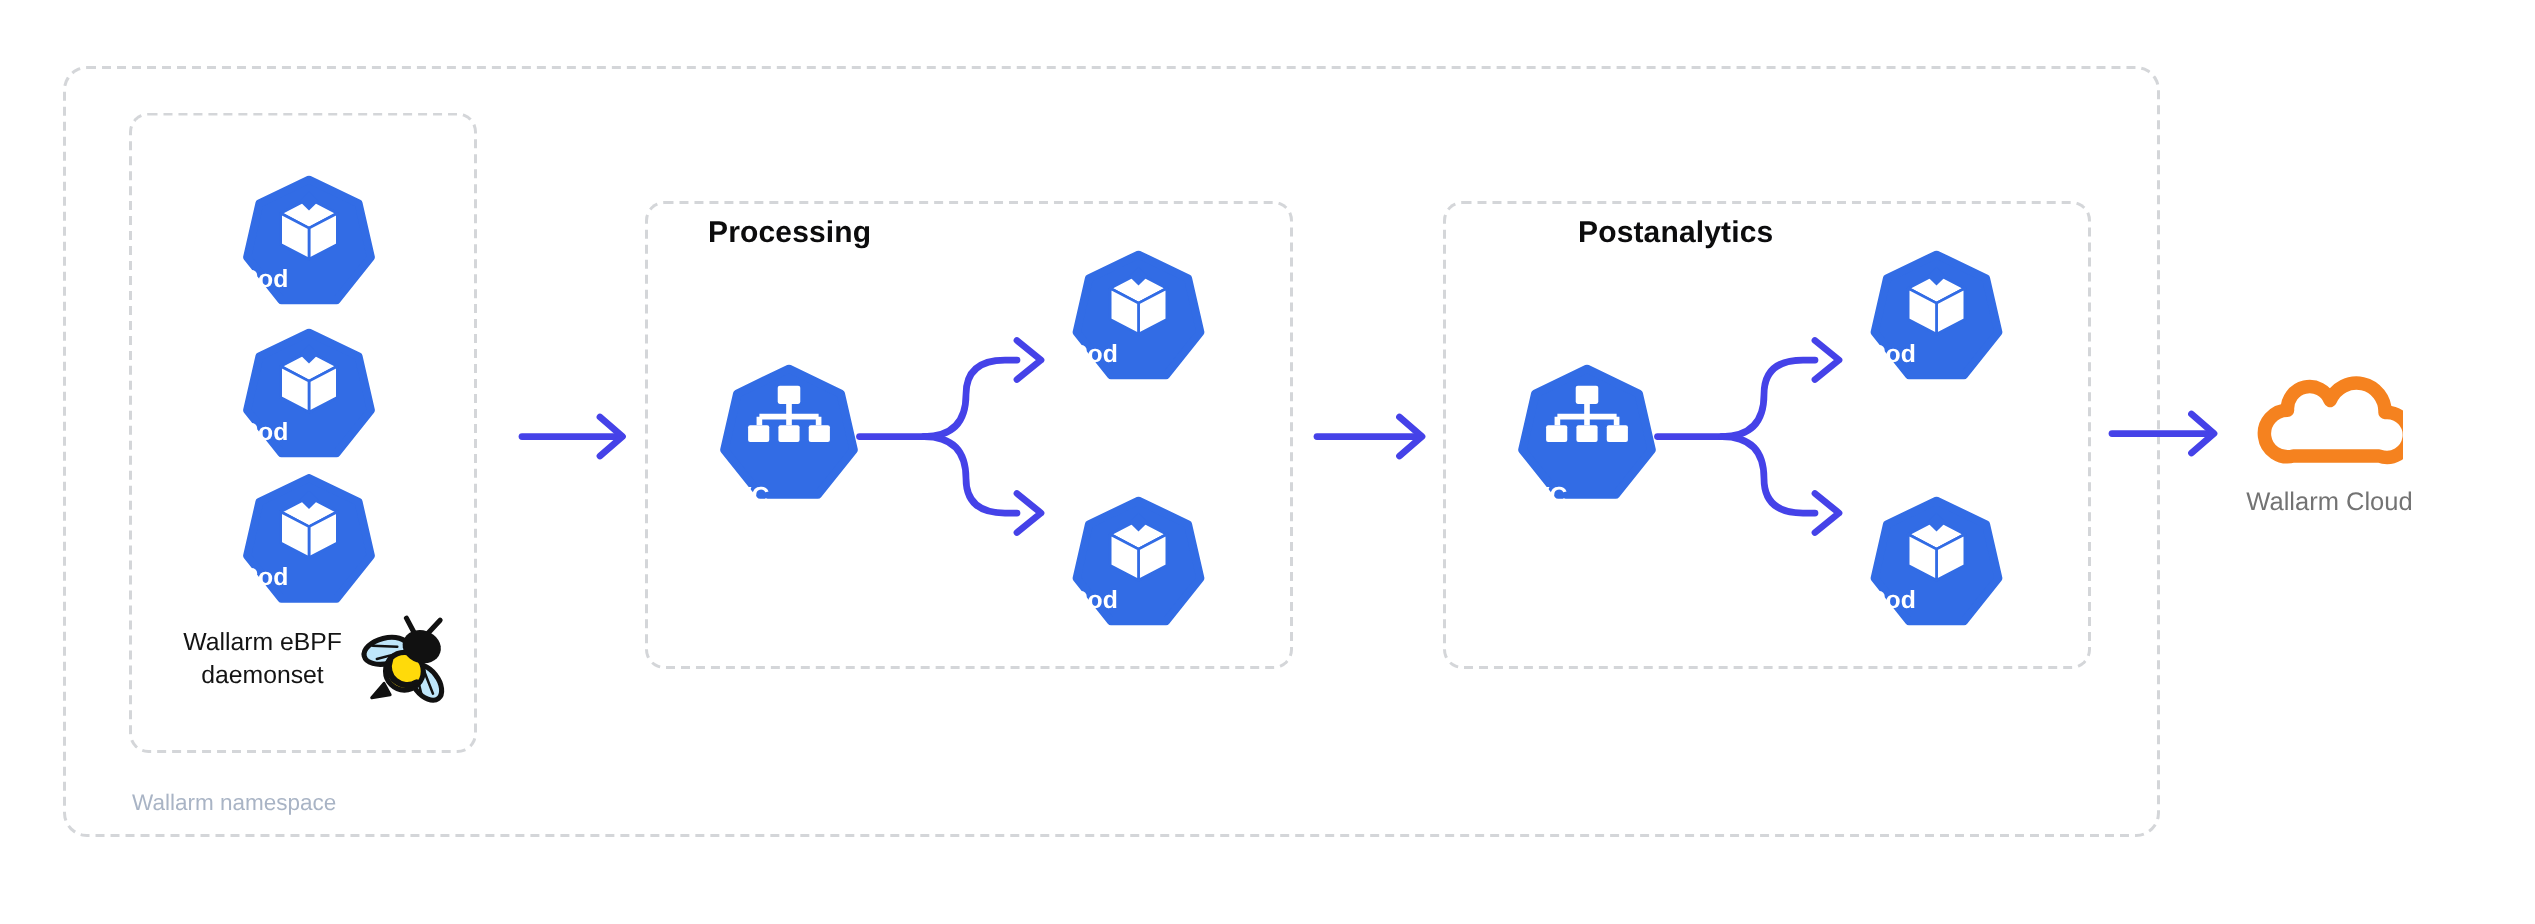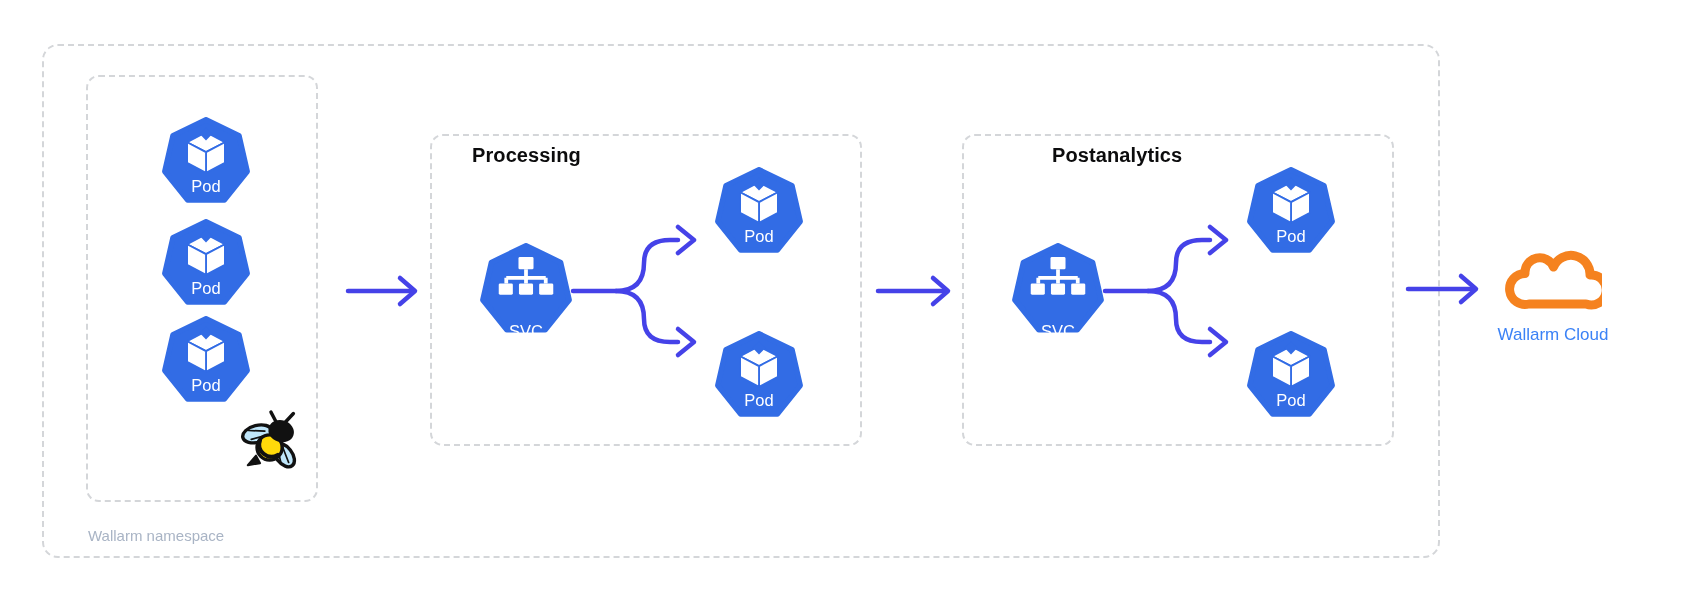--- a/index.html
+++ b/index.html
@@ -11,30 +11,30 @@
   .box-dashed{position:absolute;border:2px dashed var(--dash);background:transparent;}
   .outer-box{left:42px;top:44px;width:1394px;height:510px;border-radius:16px;}
   .ds-box{left:86px;top:75px;width:228px;height:423px;border-radius:13px;}
   .proc-box{left:430px;top:134px;width:428px;height:308px;border-radius:13px;}
   .post-box{left:962px;top:134px;width:428px;height:308px;border-radius:13px;}
   .section-title{position:absolute;font-size:20px;font-weight:bold;color:var(--title);letter-spacing:.1px;margin-left:26px;}
   .ns-label{position:absolute;left:88px;top:527px;font-size:15px;color:var(--ns-label);}
   .k8s-node{position:absolute;width:90px;height:90px;}
   .k8s-node.svc{width:94px;height:94px;}
   .k8s-node svg{position:absolute;left:0;top:0;width:100%;height:100%;}
-  .k8s-label{position:absolute;left:0;right:0;top:61px;text-align:center;color:#fff;
-    font-weight:normal;font-size:16.5px;line-height:1;}
+  .k8s-label{position:absolute;left:0;right:0;top:61px;text-align:left;color:#fff;
+    font-weight:bold;font-size:16.5px;line-height:1;}
   .k8s-node.svc .k8s-label{top:80px;}
   .ds-caption{position:absolute;left:100px;top:417px;width:150px;text-align:center;
     font-size:16.5px;line-height:1.35;color:#141414;}
   .bee{position:absolute;left:239px;top:406px;width:68px;height:68px;}
   .cloud-wrap{position:absolute;left:1502px;top:234px;width:100px;height:84px;}
   .cloud-path{stroke:var(--orange);fill:#fff;stroke-width:9;stroke-linejoin:round;stroke-linecap:round;}
   .cloud-label{position:absolute;left:1483px;top:325px;width:140px;text-align:center;
-    font-size:17px;color:#3b82f6;}
+    font-size:17px;color:#737373;}
   .flow-svg{position:absolute;left:0;top:0;width:1690px;height:616px;pointer-events:none;}
   .arrow-path{stroke:var(--arrow);stroke-width:4.5;fill:none;stroke-linecap:round;stroke-linejoin:round;}
 </style>
 </head>
 <body>
 
 <div id="canvas" style="--k8s-blue: #326CE5; --arrow: #4542E8; --dash: #d4d6d9; --orange: #F5821F; --ns-label: #a9b4c5; --title: #0c0c0d;">
 
   <div class="box-dashed outer-box"></div>
   <div class="ns-label">Wallarm namespace</div>
@@ -71,20 +71,24 @@
           <polygon points="50,17 71,28 50,39 29,28" fill="#fff"></polygon>
           <polygon points="71,28 71,51 50,62 50,39" fill="#fff"></polygon>
           <polygon points="29,28 29,51 50,62 50,39" fill="#fff"></polygon>
         </g>
         <polygon points="50,12 57,19 50,26 43,19" fill="#326CE5"></polygon>
       </svg>
     <span class="hept"></span>
     <div class="k8s-label">Pod</div>
   </div>
 
+  <div class="ds-caption">
+    <span>Wallarm eBPF</span><br>
+    <span>daemonset</span>
+  </div>
 
   <svg class="bee" viewBox="0 0 100 100">
     <g stroke-linecap="round">
       <path d="M56 26 L47 9" stroke="#111" stroke-width="5"></path>
       <path d="M67 25 L80 11" stroke="#111" stroke-width="5"></path>
       <ellipse cx="27" cy="41" rx="22" ry="12.5" transform="rotate(-14 27 41)" fill="#bfe6fa" stroke="#111" stroke-width="5"></ellipse>
       <path d="M38 37 L14 36 M37 44 L18 49" stroke="#111" stroke-width="2.5" fill="none"></path>
       <ellipse cx="66" cy="72" rx="20" ry="12" transform="rotate(52 66 72)" fill="#bfe6fa" stroke="#111" stroke-width="5"></ellipse>
       <path d="M64 60 L73 83 M57 64 L62 85" stroke="#111" stroke-width="2.5" fill="none"></path>
       <circle cx="45" cy="61" r="18.5" fill="#FFDA0A" stroke="#111" stroke-width="5"></circle>

